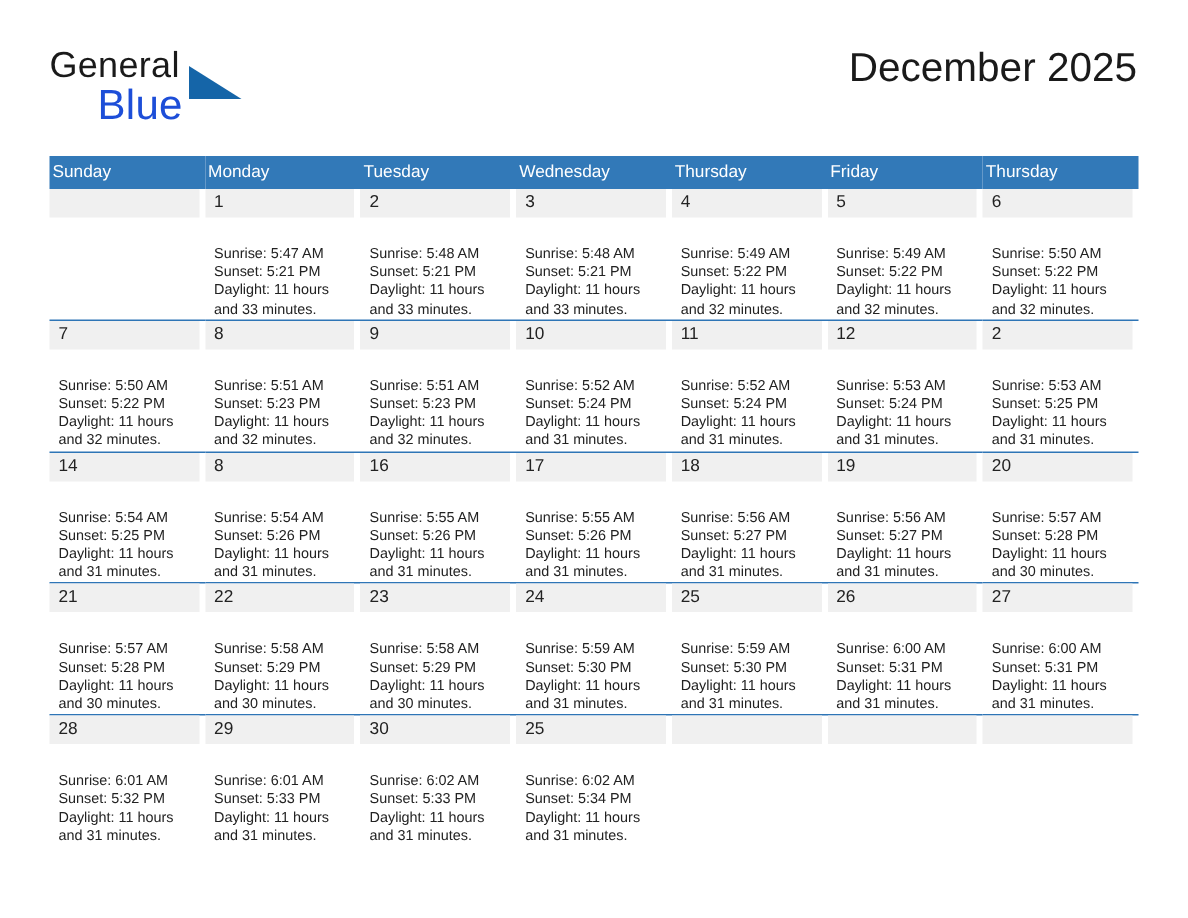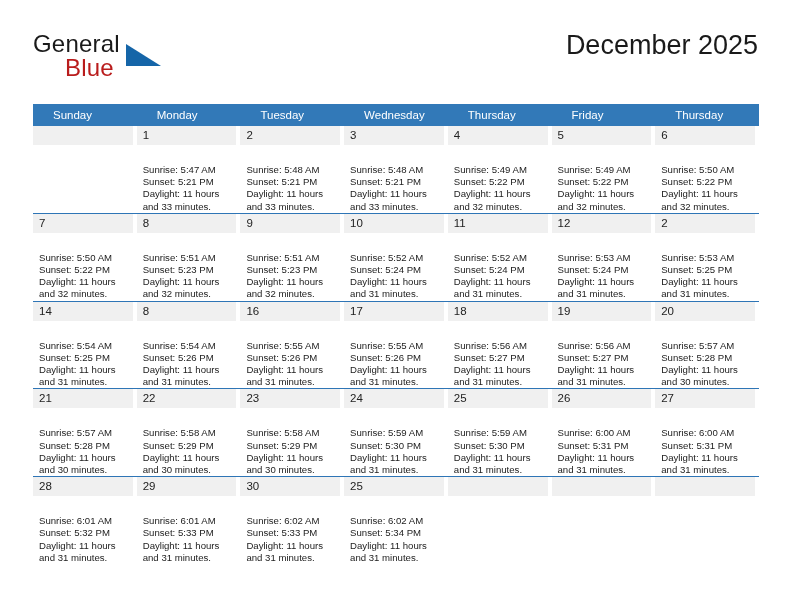--- a/index.html
+++ b/index.html
@@ -42,23 +42,23 @@
     top: 0;
     font-size: 24px;
     letter-spacing: 0.2px;
     color: #1a1a1a;
     font-family: "Liberation Sans", sans-serif;
   }
   .logo-blue {
     position: absolute;
     left: 32px;
     top: 24px;
-    font-size: 24px;
+    font-size: 28px;
     letter-spacing: 0.2px;
-    color: #b91c1c;
+    color: #1d4ed8;
     font-family: "Liberation Sans", sans-serif;
     text-align: center;
   }
   .logo-triangle {
     position: absolute;
     left: 93px;
     top: 14px;
     width: 0;
     height: 0;
     border-left: 35px solid #1565a8;
@@ -94,21 +94,21 @@
     width: 726px;
     border-collapse: collapse;
     table-layout: fixed;
   }
   .calendar th {
     background: #3279b8;
     color: #ffffff;
     font-size: 11.5px;
     font-weight: normal;
     text-align: left;
-    padding: 5px 0 5px 20px;
+    padding: 5px 0 5px 2px;
     height: 12px;
     border: 0;
   }
   .calendar td {
     vertical-align: top;
     padding: 0;
     border: 0;
     border-top: 1.2px solid #2e75b6;
     height: 78px;
   }

